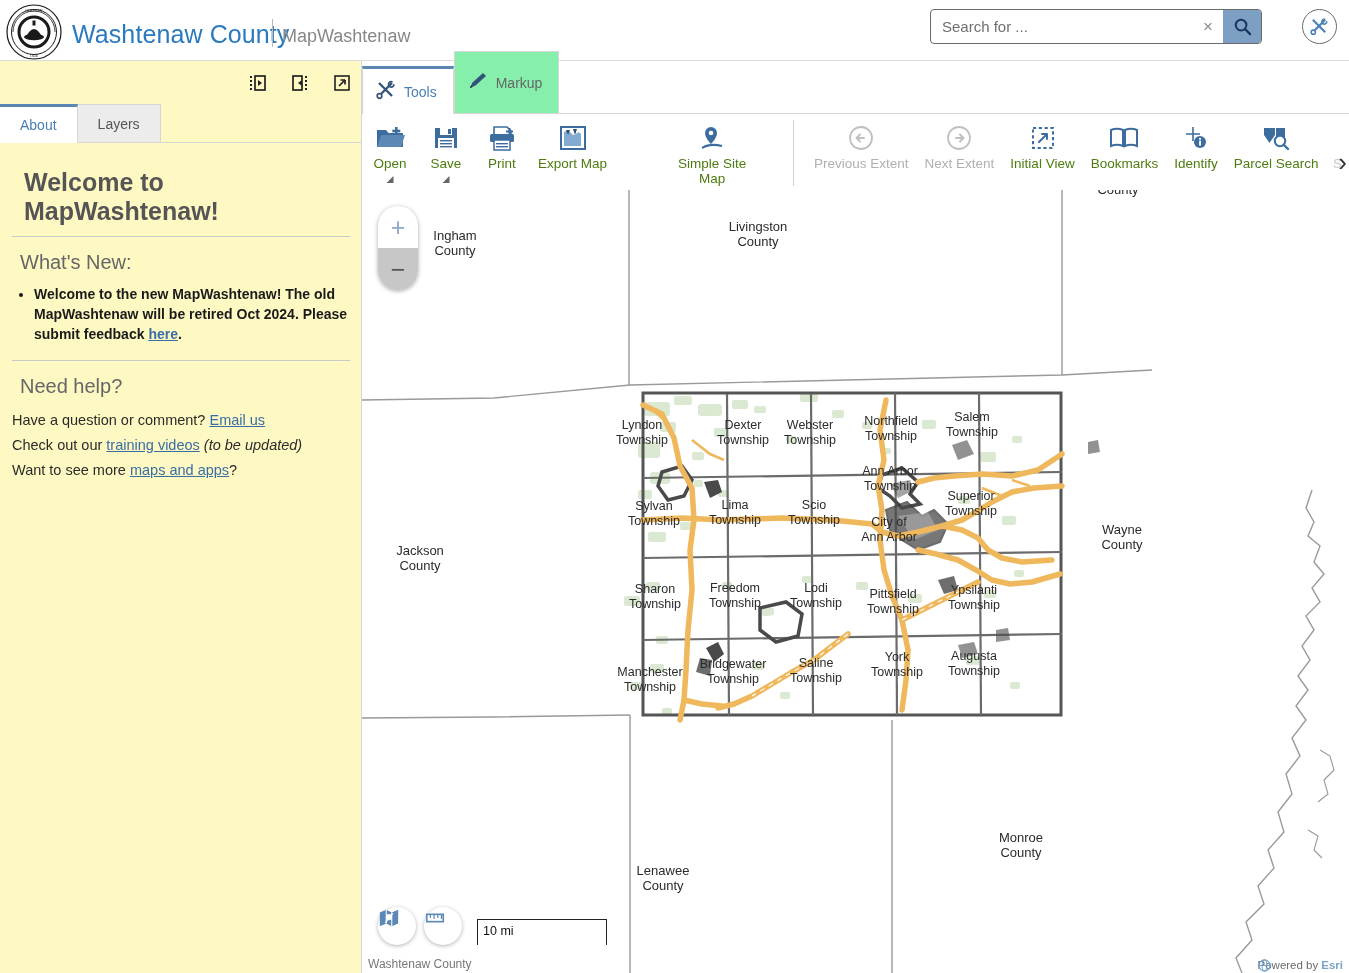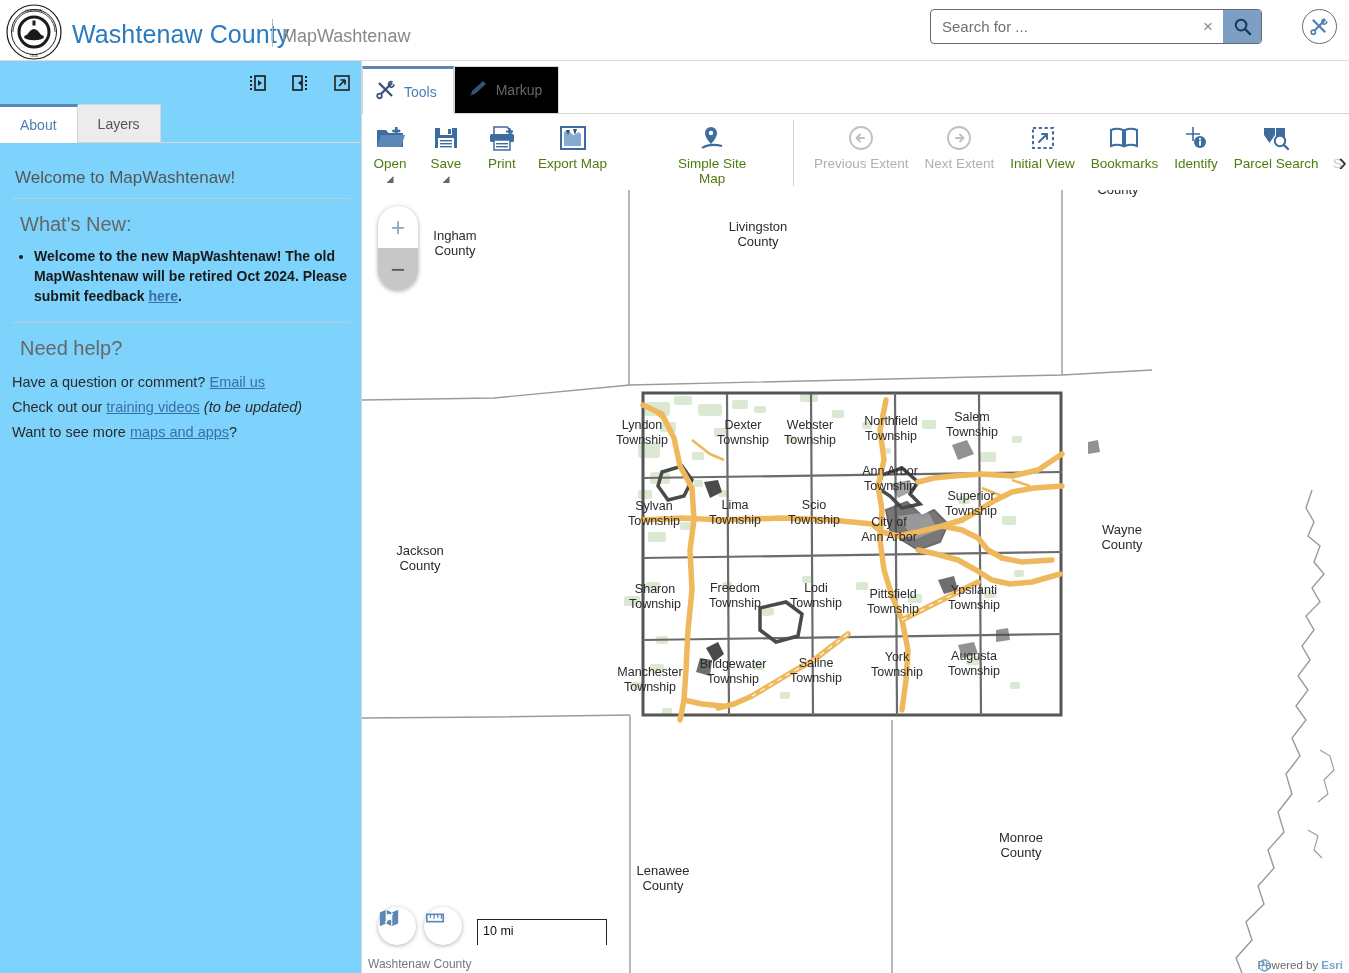--- a/index.html
+++ b/index.html
@@ -56,21 +56,21 @@
   }
   .tools-circle {
     position: absolute; left: 1302px; top: 9px; width: 35px; height: 35px;
     border: 1px solid #6a6a6a; border-radius: 50%; background: #fff;
     display: flex; align-items: center; justify-content: center; cursor: pointer;
   }
 
   
   .left-panel {
     position: absolute; left: 0; top: 61px; width: 362px; height: 912px;
-    background: #7dd3fc; border-right: 1px solid #d6d6d6;
+    background: #fef9c3; border-right: 1px solid #d6d6d6;
   }
   .panel-ctrl-row {
     position: absolute; right: 8px; top: 11px; display: flex; gap: 20px;
   }
   .panel-ctrl { width: 22px; height: 22px; cursor: pointer;
     display: flex; align-items: center; justify-content: center; }
 
   .panel-tabs {
     position: absolute; left: 0; top: 44px; width: 362px; height: 38px;
     display: flex; align-items: flex-end;
@@ -83,21 +83,21 @@
     color: #555; margin-right: -1px;
   }
   .ptab.active {
     background: #fff; color: #4a7fb5; border-top: 3px solid #5b87b5;
     border-left: none; position: relative; z-index: 2;
     margin-bottom: -1px; height: 39px;
   }
   .panel-body { position: absolute; left: 0; top: 83px; width: 362px; bottom: 0;
     padding: 16px 12px 0 12px; overflow: hidden; }
   .welcome-title {
-    font-size: 17px; font-weight: 400; color: #555; margin: 8px 0 10px 3px;
+    font-size: 25px; font-weight: 700; color: #555; margin: 8px 0 10px 12px;
   }
   .hr { height: 1px; background: #c9c9c9; margin: 0 0 14px 0; }
   .sec-title { font-size: 20px; color: #666; font-weight: 400; margin: 0 0 10px 8px; }
   ul.whats-new { margin: 0 0 0 0; padding-left: 22px; }
   ul.whats-new li { font-size: 14px; font-weight: bold; color: #1a1a1a; line-height: 20px; }
   .hr2 { height: 1px; background: #c9c9c9; margin: 16px 0 14px 0; }
   .help-line { font-size: 14.5px; color: #2b2b2b; line-height: 25px; }
   a.lnk { color: #3a6ea5; text-decoration: underline; cursor: pointer; }
   a.lnk.bold { font-weight: bold; }
   .ital { font-style: italic; color: #2b2b2b; }
@@ -105,23 +105,23 @@
   
   .ribbon {
     position: absolute; left: 362px; top: 61px; width: 987px; height: 129px;
     background: #fff;
   }
   .ribbon-tabs {
     position: absolute; left: 0; top: 5px; height: 47px; display: flex;
     align-items: flex-end;
   }
   .rtab {
-    height: 47px; padding: 0 16px 0 12px; display: flex; align-items: center;
+    height: 62px; padding: 0 16px 0 12px; display: flex; align-items: center;
     gap: 7px; font-size: 14px; cursor: pointer;
-    background: #000000; border: 1px solid #d6d6d6; border-bottom: none;
+    background: #86efac; border: 1px solid #d6d6d6; border-bottom: none;
     color: #666;
   }
   .rtab.active {
     background: #fff; color: #4a7fb5; border-top: 3px solid #5b87b5;
     position: relative; z-index: 3; margin-bottom: -1px; height: 48px;
   }
   .ribbon-strip {
     position: absolute; left: 0; top: 52px; width: 987px; height: 77px;
     border-top: 1px solid #d6d6d6; background: #fff;
     display: flex; align-items: flex-start; padding-top: 6px;

